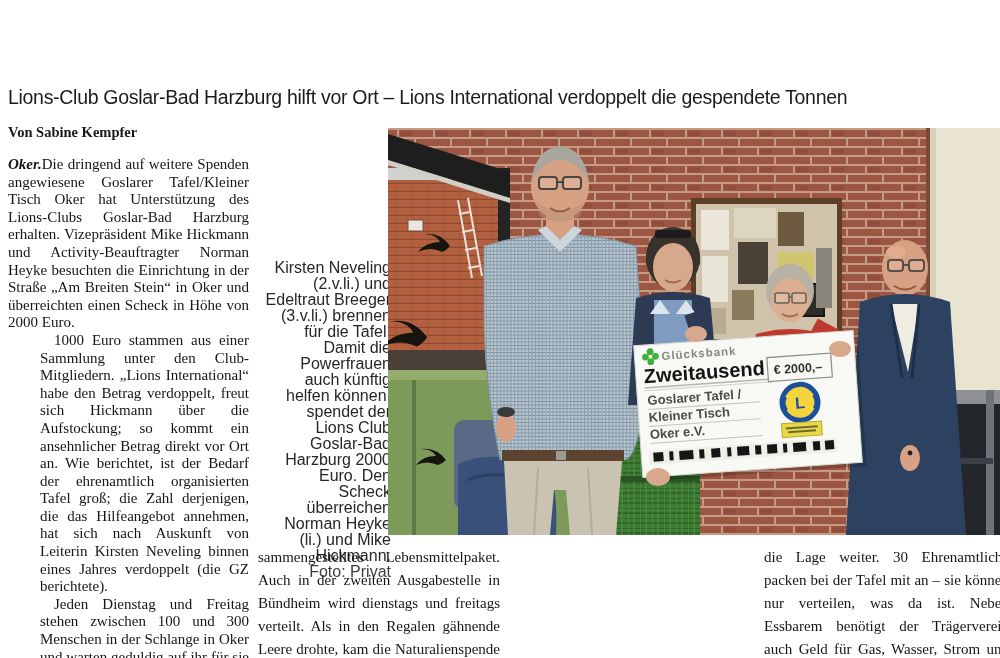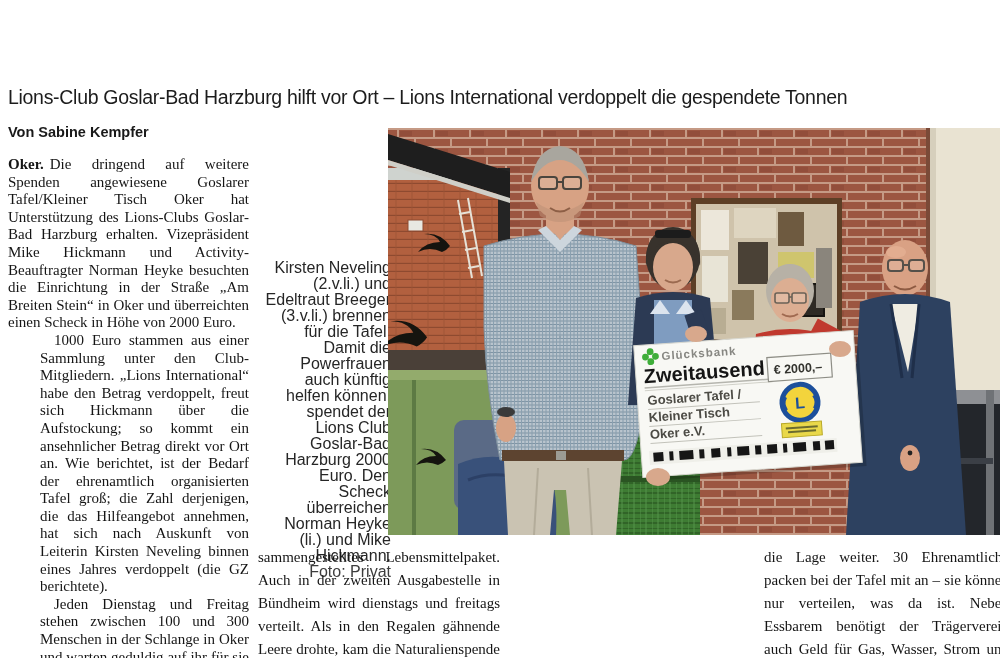--- a/index.html
+++ b/index.html
@@ -14,30 +14,30 @@
     font-weight:700;font-size:54px;letter-spacing:-1px;color:#0d0d0d;
     white-space:nowrap;
   }
   .subheadline{
     position:absolute;left:8px;top:86px;width:980px;
     font-family:"Liberation Sans",sans-serif;
     font-size:19.5px;letter-spacing:-0.3px;color:#1c1c1c;
   }
   .byline{
     position:absolute;left:8px;top:124px;
-    font-family:Liberation Sans, sans-serif;
+    font-family:Liberation Serif, serif;
     font-weight:700;font-size:14.5px;color:#191919;
   }
   .col-left{
     position:absolute;left:8px;top:156px;width:241px;
     font-size:15px;line-height:17.6px;text-align:justify;color:#151515;
   }
   .col-left p{margin:0;}
   .col-left p + p{text-indent:14px;margin-left:32px;}
-  .lead-loc{font-weight:700;margin-right:6px;}
+  .lead-loc{font-weight:700;font-style:italic;}
   .caption{
     position:absolute;left:256px;top:260px;width:127px;
     font-family:"Liberation Sans",sans-serif;
     font-size:16px;line-height:16px;text-align:right;color:#262626;margin-left:8px;
   }
   .caption .credit{color:#3d3d3d;margin-top:0px;}
   .bottom-col{
     position:absolute;top:546px;height:112px;overflow:hidden;
     font-size:15px;line-height:23px;text-align:justify;color:#151515;
   }

